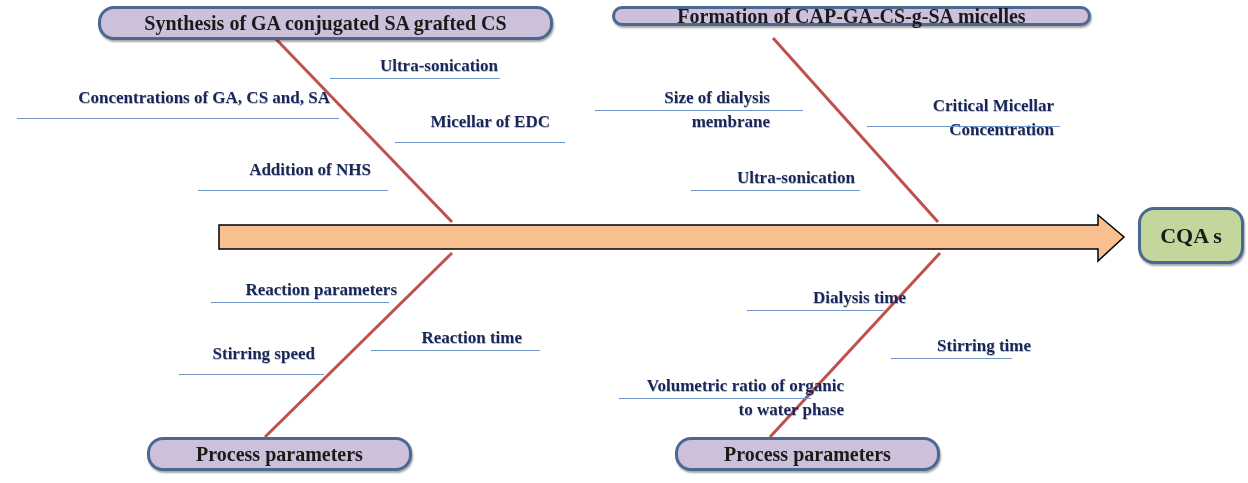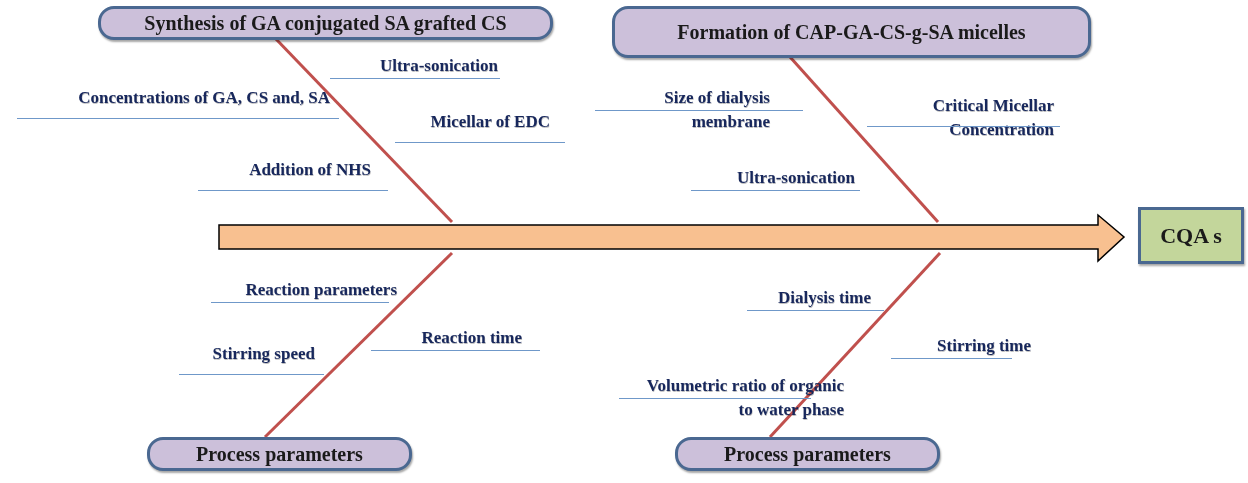--- a/index.html
+++ b/index.html
@@ -5,21 +5,21 @@
   html, body { margin: 0; padding: 0; background: #ffffff; }
   body { width: 1248px; height: 483px; position: relative; overflow: hidden;
          font-family: "Liberation Serif", "DejaVu Serif", serif; }
   svg.base { position: absolute; left: 0; top: 0; }
   .cat-box { position: absolute; box-sizing: border-box; background: #ccc0da;
              border: 3px solid #4a6891; border-radius: 16px;
              display: flex; align-items: center; justify-content: center;
              font-weight: bold; color: #1a1a1a; font-size: 20px;
              box-shadow: 1px 2px 2px rgba(0,0,0,0.35); white-space: nowrap; }
   .out-box { position: absolute; box-sizing: border-box; background: #c3d69b;
-             border: 3px solid #4a6891; border-radius: 0;
+             border: 3px solid #4a6891; border-radius: 16px;
              display: flex; align-items: center; justify-content: center;
              font-weight: bold; color: #1a1a1a; font-size: 22px;
              box-shadow: 1px 2px 2px rgba(0,0,0,0.35); }
   .cause { position: absolute; color: #17275c; font-weight: bold; font-size: 17px;
            text-align: center; line-height: 24px; white-space: nowrap;
            text-shadow: 0.5px 0.5px 0.5px rgba(0,0,0,0.25); }
   .cause .label { display: block; text-align: right; }
   .uline { position: absolute; height: 1px; background: #6f98c9; }
 </style>
 </head>
@@ -29,21 +29,21 @@
   <polygon points="219,225 1098,225 1098,215 1124,237 1098,261 1098,249 219,249" fill="#f8c090" stroke="#000000" stroke-width="1.5"></polygon>
   <line x1="275" y1="38" x2="452" y2="222" stroke="#c0504d" stroke-width="3"></line>
   <line x1="773" y1="38" x2="938" y2="222" stroke="#c0504d" stroke-width="3"></line>
   <line x1="452" y1="253" x2="265" y2="437" stroke="#c0504d" stroke-width="3"></line>
   <line x1="940" y1="253" x2="770" y2="437" stroke="#c0504d" stroke-width="3"></line>
 </svg>
 
 <div class="cat-box" style="left:98px; top:6px; width:455px; height:34px;">
   <span>Synthesis of GA conjugated SA grafted CS</span>
 </div>
-<div class="cat-box" style="left:612px; top:6px; width:479px; height:52px;">
+<div class="cat-box" style="left:612px; top:6px; width:479px; height:20px;">
   <span>Formation of CAP-GA-CS-g-SA micelles</span>
 </div>
 <div class="cat-box" style="left:147px; top:437px; width:265px; height:34px;">
   <span>Process parameters</span>
 </div>
 <div class="cat-box" style="left:675px; top:437px; width:265px; height:34px;">
   <span>Process parameters</span>
 </div>
 
 <div class="out-box" style="left:1138px; top:207px; width:106px; height:57px;">
@@ -95,21 +95,21 @@
 <div class="cause" style="left:382px; top:326px; width:140px;">
   <span class="label">Reaction time</span>
 </div>
 <div class="uline" style="left:371px; top:350px; width:169px;"></div>
 
 <div class="cause" style="left:175px; top:342px; width:140px;">
   <span class="label">Stirring speed</span>
 </div>
 <div class="uline" style="left:179px; top:374px; width:145px;"></div>
 
-<div class="cause" style="left:741px; top:286px; width:130px;">
+<div class="cause" style="left:776px; top:286px; width:130px;">
   <span class="label">Dialysis time</span>
 </div>
 <div class="uline" style="left:747px; top:310px; width:137px;"></div>
 
 <div class="cause" style="left:903px; top:334px; width:128px;">
   <span class="label">Stirring time</span>
 </div>
 <div class="uline" style="left:891px; top:358px; width:121px;"></div>
 
 <div class="cause" style="left:588px; top:350px; width:256px; white-space:pre-line;">

